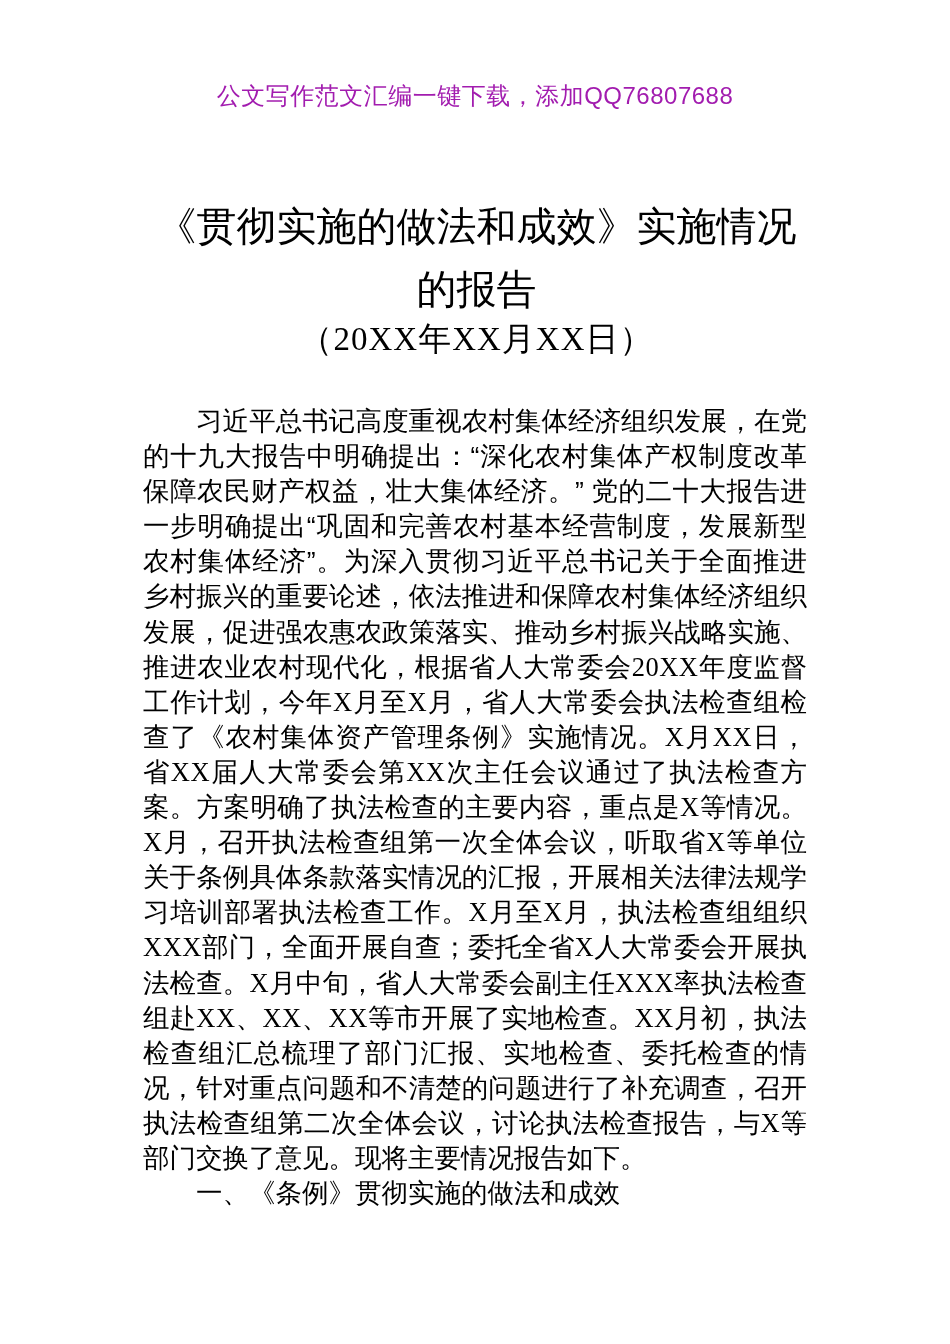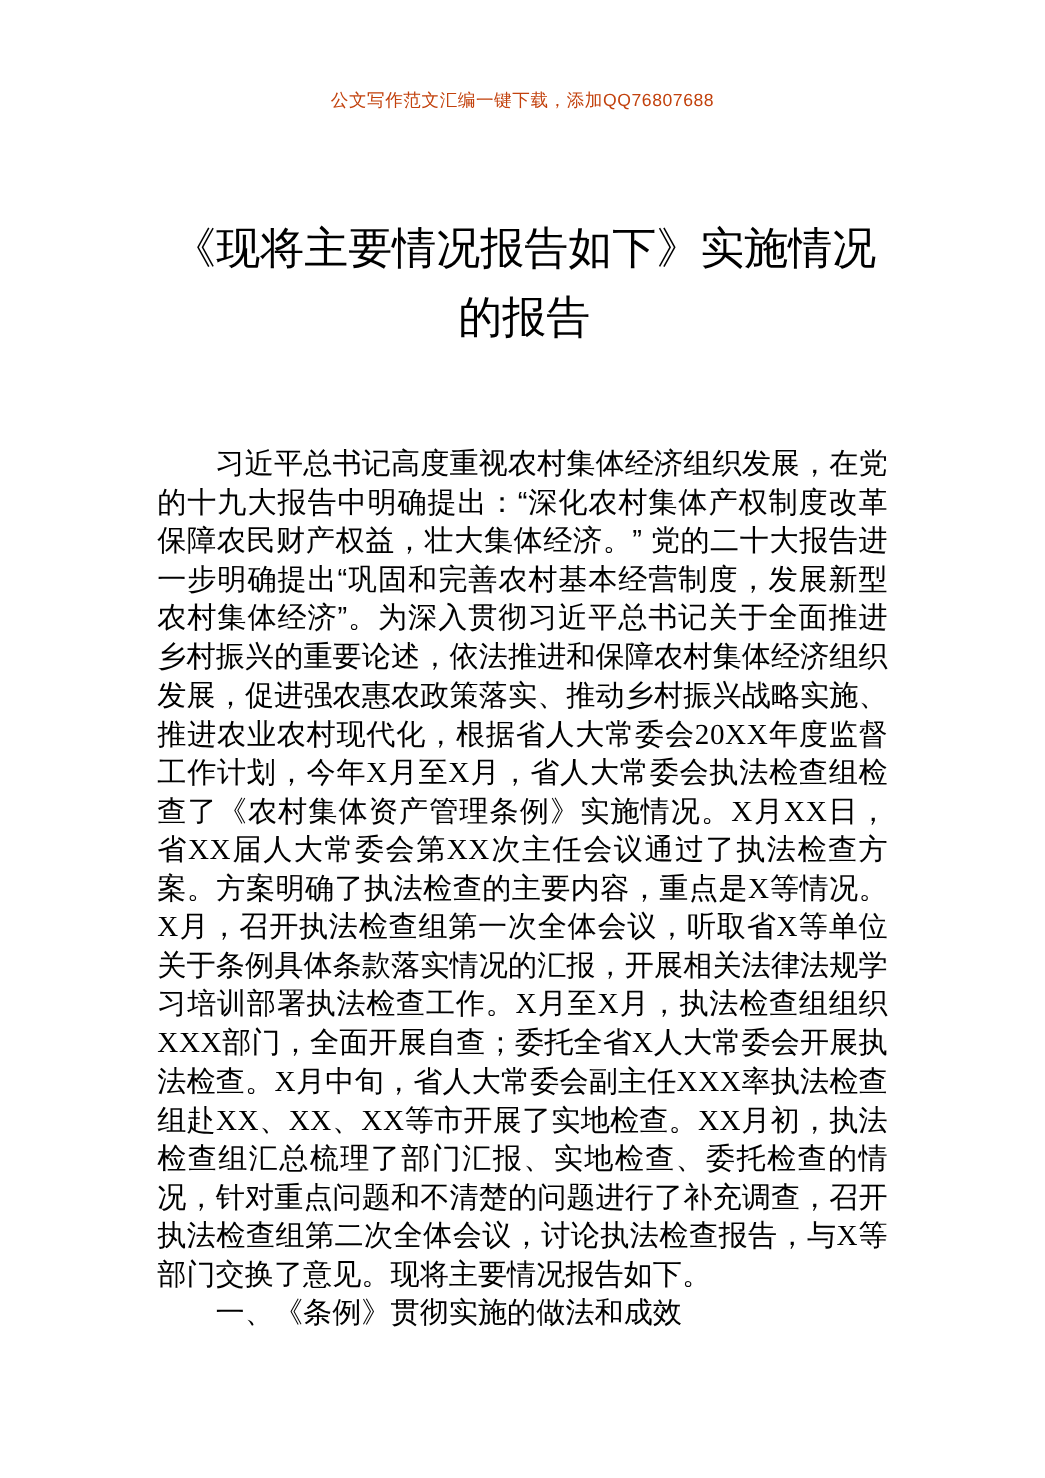--- a/index.html
+++ b/index.html
@@ -23,22 +23,22 @@
     background: #ffffff;
   }
 
   
   .promo-header {
     position: absolute;
     top: 82px;
     left: 0;
     width: 950px;
     text-align: center;
-    color: #c2410c;
-    font-size: 16px;
+    color: #a21caf;
+    font-size: 24px;
     font-weight: 400;
     letter-spacing: 0.5px;
     line-height: 1.2;
     white-space: nowrap;
     font-family: "Liberation Sans", "DejaVu Sans", sans-serif;
   }
 
   
   .doc-title {
     position: absolute;
@@ -107,21 +107,22 @@
     letter-spacing: 0.5px;
   }
 </style>
 </head>
 <body>
 
 <div class="page">
 
   <div class="promo-header">公文写作范文汇编一键下载，添加QQ76807688</div>
 
-  <h1 class="doc-title">《现将主要情况报告如下》实施情况的报告</h1>
+  <h1 class="doc-title">《贯彻实施的做法和成效》实施情况的报告</h1>
 
+  <div class="doc-date">（20XX年XX月XX日）</div>
 
   <div class="body-block">
     <p class="para">习近平总书记高度重视农村集体经济组织发展，在党的十九大报告中明确提出：“深化农村集体产权制度改革保障农民财产权益，壮大集体经济。” 党的二十大报告进一步明确提出“巩固和完善农村基本经营制度，发展新型农村集体经济”。为深入贯彻习近平总书记关于全面推进乡村振兴的重要论述，依法推进和保障农村集体经济组织发展，促进强农惠农政策落实、推动乡村振兴战略实施、推进农业农村现代化，根据省人大常委会<span class="lat">20XX</span>年度监督工作计划，今年<span class="lat">X</span>月至<span class="lat">X</span>月，省人大常委会执法检查组检查了《农村集体资产管理条例》实施情况。<span class="lat">X</span>月<span class="lat">XX</span>日，省<span class="lat">XX</span>届人大常委会第<span class="lat">XX</span>次主任会议通过了执法检查方案。方案明确了执法检查的主要内容，重点是<span class="lat">X</span>等情况。<span class="lat">X</span>月，召开执法检查组第一次全体会议，听取省<span class="lat">X</span>等单位关于条例具体条款落实情况的汇报，开展相关法律法规学习培训部署执法检查工作。<span class="lat">X</span>月至<span class="lat">X</span>月，执法检查组组织<span class="lat">XXX</span>部门，全面开展自查；委托全省<span class="lat">X</span>人大常委会开展执法检查。<span class="lat">X</span>月中旬，省人大常委会副主任<span class="lat">XXX</span>率执法检查组赴<span class="lat">XX</span>、<span class="lat">XX</span>、<span class="lat">XX</span>等市开展了实地检查。<span class="lat">XX</span>月初，执法检查组汇总梳理了部门汇报、实地检查、委托检查的情况，针对重点问题和不清楚的问题进行了补充调查，召开执法检查组第二次全体会议，讨论执法检查报告，与<span class="lat">X</span>等部门交换了意见。现将主要情况报告如下。</p>
     <p class="section-heading">一、《条例》贯彻实施的做法和成效</p>
   </div>
 
 </div>
 
 </body></html>

